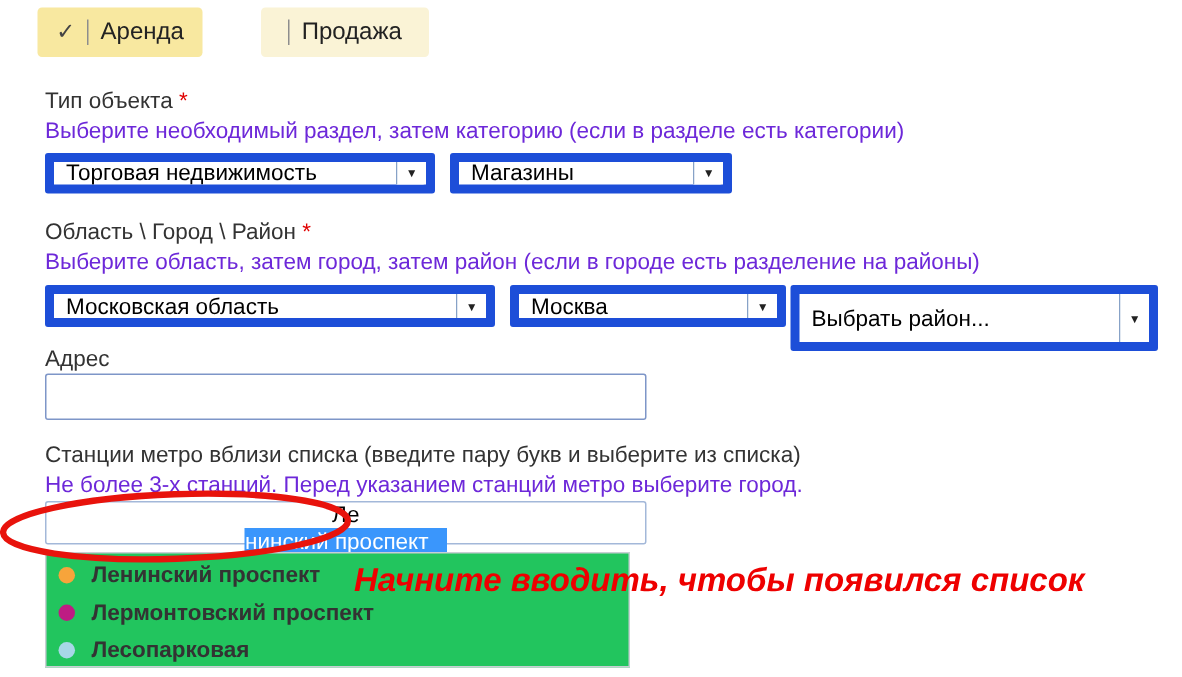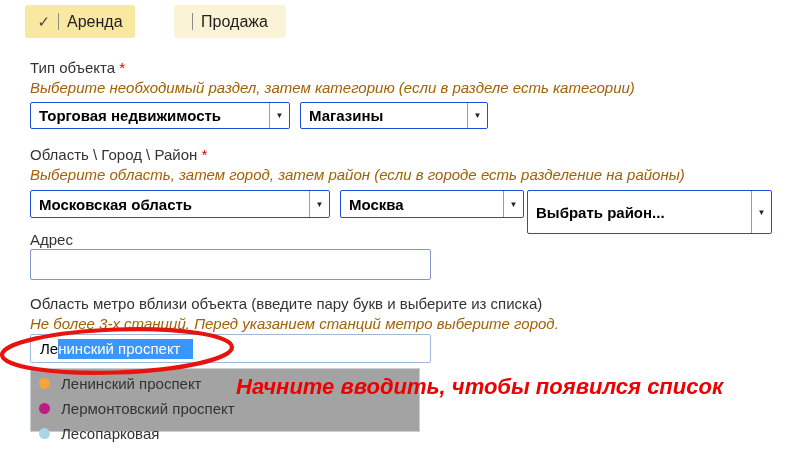--- a/index.html
+++ b/index.html
@@ -12,42 +12,42 @@
          align-items:center; justify-content:center; gap:8px; font-size:16px; color:#222;
          cursor:pointer; }
   .tab-rent { left:25px; width:110px; }
   .tab-sale { left:145px; width:112px;margin-left:29px; }
   .tab .check { font-size:15px; color:#444; line-height:1; }
   .tab .vbar { width:1px; height:17px; background:#8d8d8d; }
 
   
   .lbl { position:absolute; left:30px; font-size:15px; color:#333; white-space:nowrap; }
   .lbl .req { color:#e00000; }
-  .hint { position:absolute; left:30px; font-size:15px; color:#a16207; white-space:nowrap;font-style:italic; }
+  .hint { position:absolute; left:30px; font-size:15px; color:#6d28d9; white-space:nowrap; }
 
   
-  .sel { position:absolute; background:#fff; border:1px solid #1d4ed8; border-radius:2px;
-         display:flex; align-items:stretch; cursor:pointer;font-weight:bold; }
+  .sel { position:absolute; background:#fff; border:6px solid #1d4ed8; border-radius:2px;
+         display:flex; align-items:stretch; cursor:pointer; }
   .sel .val { flex:1; display:flex; align-items:center; padding:0 8px; font-size:15px;
               color:#000; white-space:nowrap; overflow:hidden; }
   .sel .arrow { width:20px; border-left:1px solid #87a2c7; display:flex; align-items:center;
                 justify-content:center; font-size:8px; color:#222; border-radius:0 2px 2px 0;
                 background:#fff; }
 
   
   .tinput { position:absolute; border:1px solid #7e96c8; border-radius:2px; background:#fff;
-            font-size:15px; color:#000; padding:0 9px; font-family:"Liberation Sans",sans-serif; }
+            font-size:15px; color:#000; padding:0 9px; font-family:"Liberation Sans",sans-serif;flex-direction:column; }
   .addr { left:30px; top:249px; width:401px; height:31px; }
   .metro-box { left:30px; top:334px; width:401px; height:29px; border-color:#a3b8d9;
                display:flex; align-items:center; }
   .metro-box .selected { color:#fff; padding:1px 12px 2px 0; }
 
   
-  .sugg-list { position:absolute; left:30px; top:368px; width:390px; height:64px;
-               background:#a3a3a3; border:1px solid #c9ced4; }
+  .sugg-list { position:absolute; left:30px; top:368px; width:390px; height:77px;
+               background:#22c55e; border:1px solid #c9ced4;font-weight:bold; }
   .sugg { height:25px; display:flex; align-items:center; padding-left:8px; gap:11px;
           cursor:pointer; }
   .sugg:first-child { margin-top:2px; }
   .dot { width:11px; height:11px; border-radius:50%; flex:0 0 auto; }
   .sugg-label { font-size:15px; color:#333; white-space:nowrap; }
 
   
   .circle-svg { position:absolute; left:-10px; top:320px; pointer-events:none; }
   .note { position:absolute; left:236px; top:374px; font-size:22px; font-weight:bold;
           font-style:italic; white-space:nowrap; letter-spacing:0px; }
@@ -95,21 +95,21 @@
     <span class="arrow">▼</span>
   </div>
   <div class="sel" style="left:527px; top:190px; width:245px; height:44px">
     <span class="val">Выбрать район...</span>
     <span class="arrow">▼</span>
   </div>
 
   <div class="lbl" style="top:231px">Адрес</div>
   <input class="tinput addr" type="text" value="" style="">
 
-  <div class="lbl" style="top:295px">Область метро вблизи объекта (введите пару букв и выберите из списка)</div>
+  <div class="lbl" style="top:295px">Станции метро вблизи списка (введите пару букв и выберите из списка)</div>
   <div class="hint" style="top:315px">Не более 3-х станций. Перед указанием станций метро выберите город.</div>
 
   <div class="tinput metro-box">
     <span>Ле</span>
       <span class="selected" style="background: rgb(58, 150, 252);">нинский проспект</span>
   </div>
 
   <div class="sugg-list">
       <div class="sugg">
         <span class="dot" style="background: rgb(247, 164, 59);"></span>

